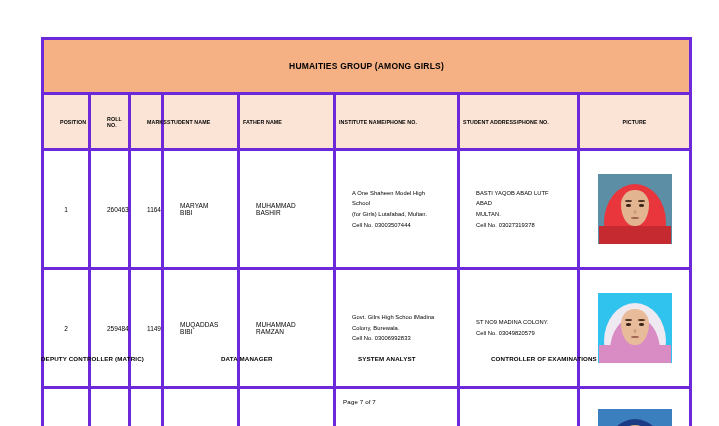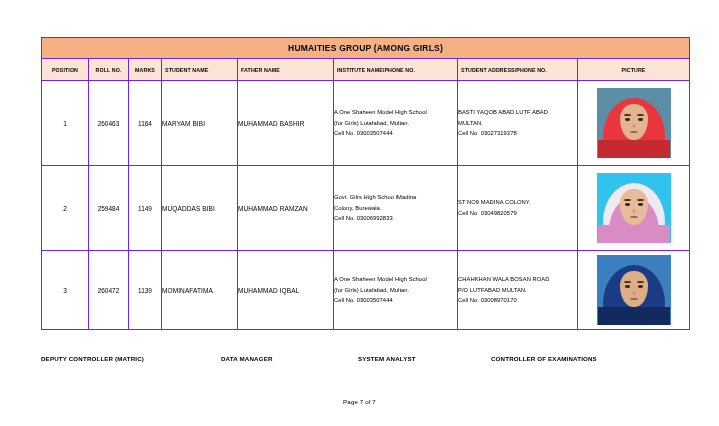--- a/index.html
+++ b/index.html
@@ -24,22 +24,22 @@
   
   .result-table {
     position: absolute;
     left: 41px;
     top: 37px;
     width: 648px;
     border-collapse: collapse;
     table-layout: fixed;
   }
   .result-table td, .result-table th {
-    border: 1px solid #6d28d9;
-    padding: 0;
+    border: 3px solid #6d28d9;
+    padding: 16px;
     vertical-align: middle;
   }
 
   .title-cell {
     background: #F5B183;
     text-align: center;
     font-size: 8.5px;
     font-weight: bold;
     letter-spacing: 0.2px;
     height: 20px;

